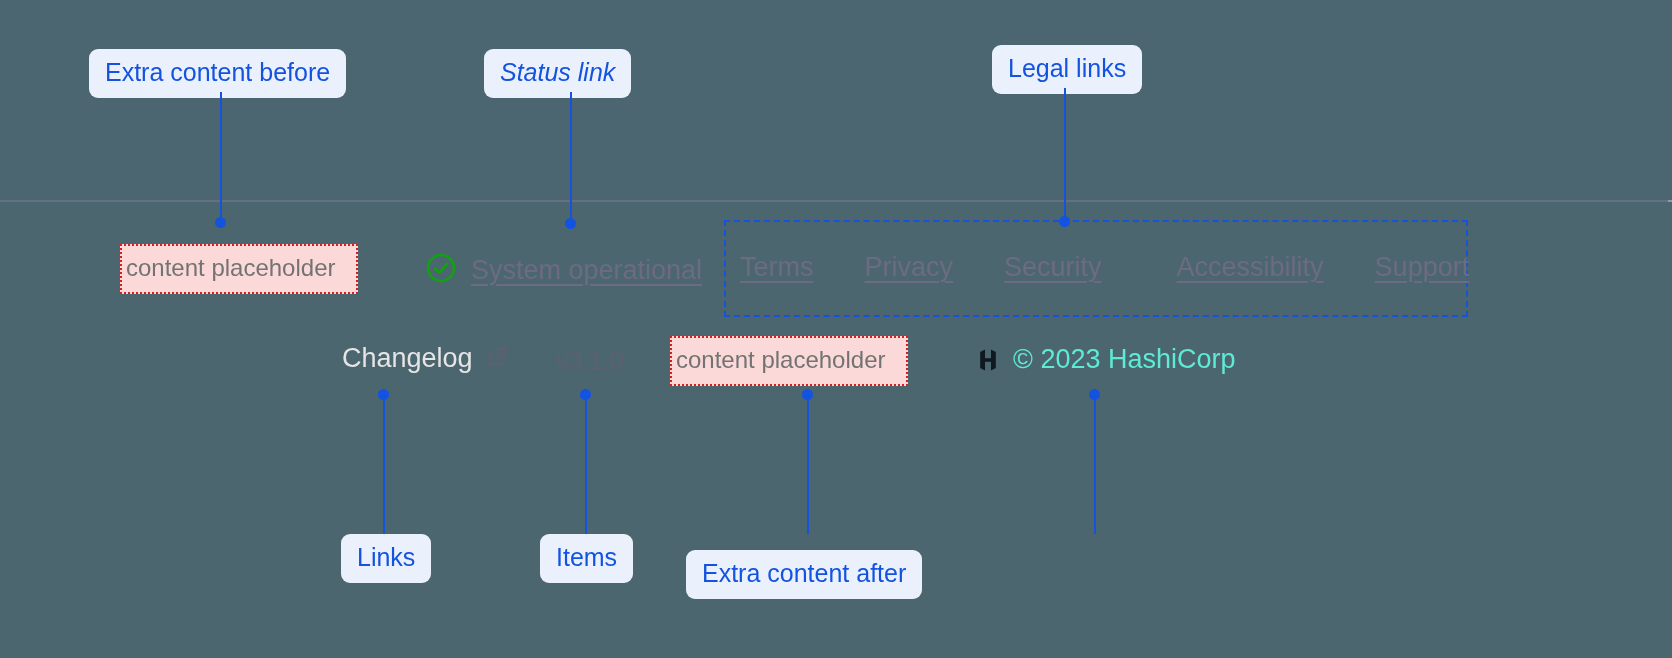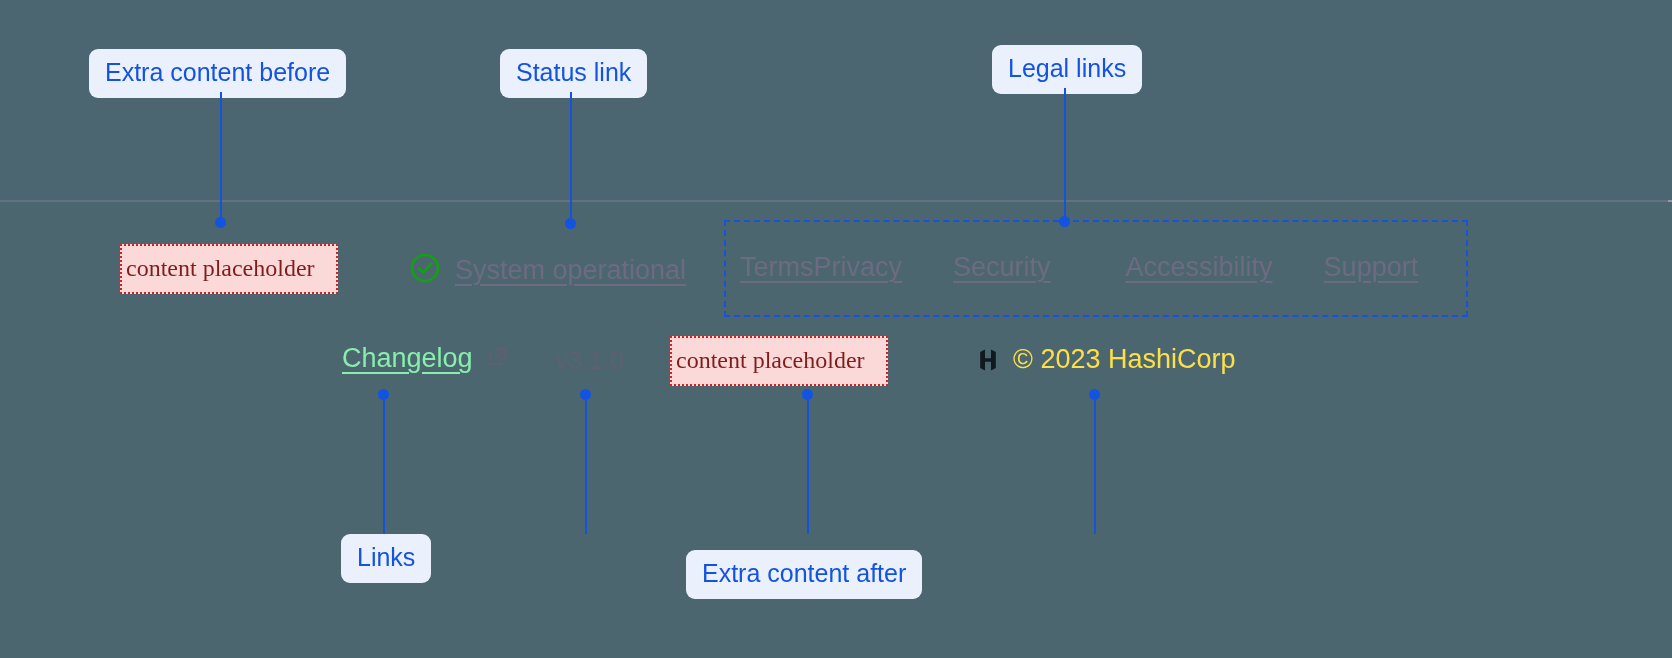--- a/index.html
+++ b/index.html
@@ -58,22 +58,22 @@
   .footer-row {
     position: absolute;
     display: flex;
     align-items: center;
   }
 
   .placeholder {
     display: inline-block;
     background: #fcd9d9;
     border: 2px dotted #e01b1b;
-    color: #7f1d1d;
-    font-family: Liberation Serif, serif;
+    color: #737373;
+    font-family: Liberation Sans, sans-serif;
     font-size: 24px;
     line-height: 1;
     padding: 10px 21px 12px 4px;
     white-space: nowrap;
   }
 
   .status-link {
     display: inline-flex;
     align-items: center;
     gap: 14px;
@@ -108,77 +108,76 @@
     text-decoration-thickness: 2px;
     white-space: nowrap;
   }
 
   .changelog-link {
     display: inline-flex;
     align-items: center;
     gap: 11px;
   }
   .changelog-text {
-    color: #86efac;
-    font-size: 27px;
-    text-decoration: underline;
+    color: #e5e5e5;
+    font-size: 27px;
     text-underline-offset: 5px;
     text-decoration-thickness: 2px;
   }
   .version-text {
     color: #5d6070;
     font-size: 25px;
     white-space: nowrap;
   }
   .copyright-text {
-    color: #fde047;
+    color: #5eead4;
     font-size: 27px;
     white-space: nowrap;
   }
   .hashi-logo { display: block; }
 </style>
 </head>
 <body>
 
 <div id="stage">
 
   <div class="band-top"></div>
   <div class="divider"></div>
   <div class="band-bottom"></div>
 
   <div class="callout" style="left:89px; top:49px;">Extra content before</div>
   <div class="leader" style="left:220px; top:92px; height:130px;"></div>
   <div class="dot" style="left:215px; top:217px;"></div>
 
-  <div class="callout" style="left:500px; top:49px;">Status link</div>
+  <div class="callout" style="left:484px; top:49px;font-style:italic;">Status link</div>
   <div class="leader" style="left:570px; top:92px; height:130px;"></div>
   <div class="dot" style="left:565px; top:218px;"></div>
 
   <div class="callout" style="left:992px; top:45px;">Legal links</div>
   <div class="leader" style="left:1064px; top:88px; height:133px;"></div>
   <div class="dot" style="left:1059px; top:216px;"></div>
 
   <div class="footer-row" style="left:120px; top:244px;">
     <span class="placeholder">content placeholder</span>
   </div>
 
-  <a class="status-link" href="#" style="position:absolute; left:409px; top:252px; text-decoration:none;justify-content:space-between;">
+  <a class="status-link" href="#" style="position:absolute; left:425px; top:252px; text-decoration:none;justify-content:space-between;">
     <span class="status-icon">
       <svg width="32" height="32" viewBox="0 0 32 32" aria-hidden="true">
         <circle cx="16" cy="16" r="13" fill="none" stroke="#11a111" stroke-width="2.6"></circle>
         <path d="M10 16.4 L14.3 20.6 L22.2 11.8" fill="none" stroke="#11a111" stroke-width="2.8" stroke-linecap="round" stroke-linejoin="round"></path>
       </svg>
     </span>
     <span class="status-text">System operational</span>
   </a>
 
   <div class="legal-box" style="left:724px; top:220px; width:744px; height:97px;"></div>
 
   <div class="legal-links" style="left:740px; top:252px;">
-    <a class="legal-link" href="#" style="">Terms</a>
+    <a class="legal-link" href="#" style="margin-right:51px;">Terms</a>
     <a class="legal-link" href="#" style="margin-right:51px;">Privacy</a>
     <a class="legal-link" href="#" style="margin-right:75px;">Security</a>
     <a class="legal-link" href="#" style="margin-right:51px;text-decoration:underline;">Accessibility</a>
     <a class="legal-link" href="#">Support</a>
   </div>
 
   <a class="changelog-link" href="#" style="position:absolute; left:342px; top:343px; text-decoration:none;">
     <span class="changelog-text">Changelog</span>
     <span>
       <svg width="27" height="27" viewBox="0 0 24 24" aria-hidden="true">
@@ -203,20 +202,21 @@
   </span>
 
   <div class="copyright-text" style="position:absolute; left:1013px; top:344px;">© 2023 HashiCorp</div>
 
   <div class="dot" style="left:378px; top:389px;"></div>
   <div class="leader" style="left:383px; top:394px; height:140px;"></div>
   <div class="callout" style="left:341px; top:534px;">Links</div>
 
   <div class="dot" style="left:580px; top:389px;"></div>
   <div class="leader" style="left:585px; top:394px; height:140px;"></div>
+  <div class="callout" style="left:540px; top:534px;">Items</div>
 
   <div class="dot" style="left:802px; top:389px;"></div>
   <div class="leader" style="left:807px; top:394px; height:140px;"></div>
   <div class="callout" style="left:686px; top:534px;margin-top:16px;">Extra content after</div>
 
   <div class="dot" style="left:1089px; top:389px;"></div>
   <div class="leader" style="left:1094px; top:394px; height:140px;"></div>
 
 </div>
 

